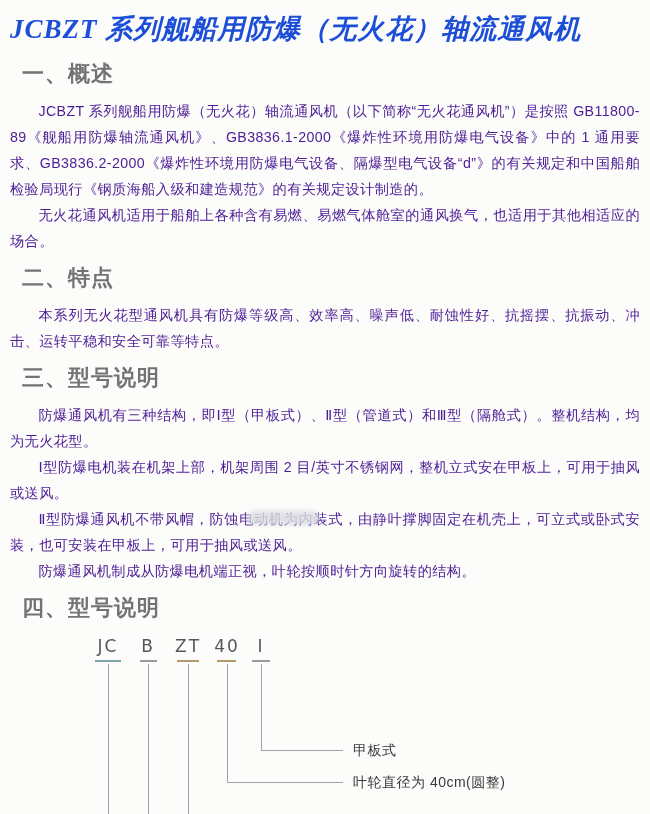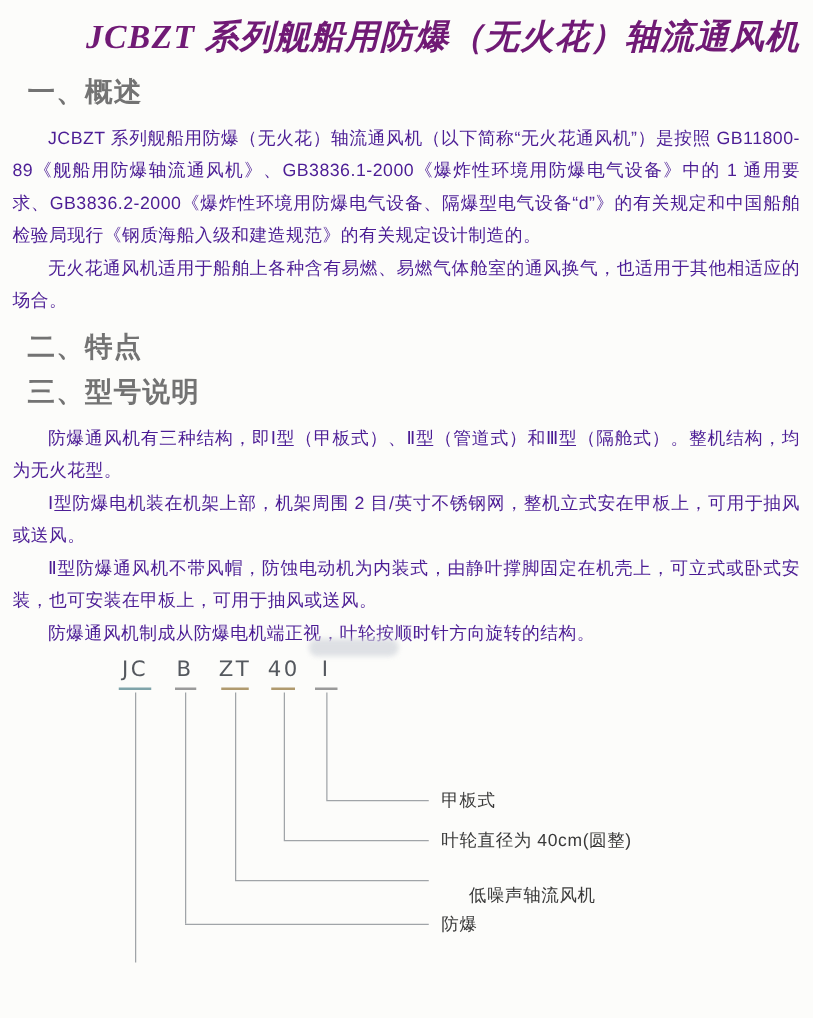--- a/index.html
+++ b/index.html
@@ -6,28 +6,28 @@
   body{
     width:650px;height:814px;
     background:#fcfcfa;
     font-family:"Liberation Sans","DejaVu Sans",sans-serif;
     color:#3a3a3a;
     overflow:hidden;
   }
   .page{position:relative;width:630px;height:802px;padding:6px 10px;}
   h1.doc-title{
     margin:2px 0 0 0;
-    text-align:right;
+    text-align:left;
     font-family:"Liberation Serif","DejaVu Serif",serif;
     font-style:italic;
     font-weight:bold;
     font-size:27px;
     line-height:42px;
     letter-spacing:1px;
-    color:#701a75;
+    color:#1d4ed8;
   }
   h2.sec-heading{
     margin:12px;
     font-size:22px;
     line-height:24px;
     font-weight:bold;
     color:#737373;
     letter-spacing:1px;
   }
   .h-overview{margin-top:28px;}
@@ -72,29 +72,33 @@
 
   <h1 class="doc-title">JCBZT 系列舰船用防爆（无火花）轴流通风机</h1>
 
   <h2 class="sec-heading h-overview">一、概述</h2>
   <div class="sec">
     <p class="body-par">JCBZT 系列舰船用防爆（无火花）轴流通风机（以下简称“无火花通风机”）是按照 GB11800-89《舰船用防爆轴流通风机》、GB3836.1-2000《爆炸性环境用防爆电气设备》中的 1 通用要求、GB3836.2-2000《爆炸性环境用防爆电气设备、隔爆型电气设备“d”》的有关规定和中国船舶检验局现行《钢质海船入级和建造规范》的有关规定设计制造的。</p>
     <p class="body-par">无火花通风机适用于船舶上各种含有易燃、易燃气体舱室的通风换气，也适用于其他相适应的场合。</p>
   </div>
 
   <h2 class="sec-heading h-features">二、特点</h2>
+  <div class="sec">
+    <p class="body-par">本系列无火花型通风机具有防爆等级高、效率高、噪声低、耐蚀性好、抗摇摆、抗振动、冲击、运转平稳和安全可靠等特点。</p>
+  </div>
 
   <h2 class="sec-heading h-structure">三、型号说明</h2>
   <div class="sec">
     <p class="body-par">防爆通风机有三种结构，即Ⅰ型（甲板式）、Ⅱ型（管道式）和Ⅲ型（隔舱式）。整机结构，均为无火花型。</p>
     <p class="body-par">Ⅰ型防爆电机装在机架上部，机架周围 2 目/英寸不锈钢网，整机立式安在甲板上，可用于抽风或送风。</p>
     <p class="body-par">Ⅱ型防爆通风机不带风帽，防蚀电动机为内装式，由静叶撑脚固定在机壳上，可立式或卧式安装，也可安装在甲板上，可用于抽风或送风。</p>
     <p class="body-par">防爆通风机制成从防爆电机端正视，叶轮按顺时针方向旋转的结构。</p>
   </div>
 
+  <h2 class="sec-heading h-model">四、型号说明</h2>
 
   <div class="smudge"></div>
 
   <div class="diagram">
 
     <span class="code-txt" style="left:83px;width:30px;">JC</span>
     <span class="code-txt" style="left:126px;width:24px;">B</span>
     <span class="code-txt" style="left:164px;width:28px;">ZT</span>
     <span class="code-txt" style="left:203px;width:28px;">40</span>
     <span class="code-txt" style="left:239px;width:24px;">Ⅰ</span>

